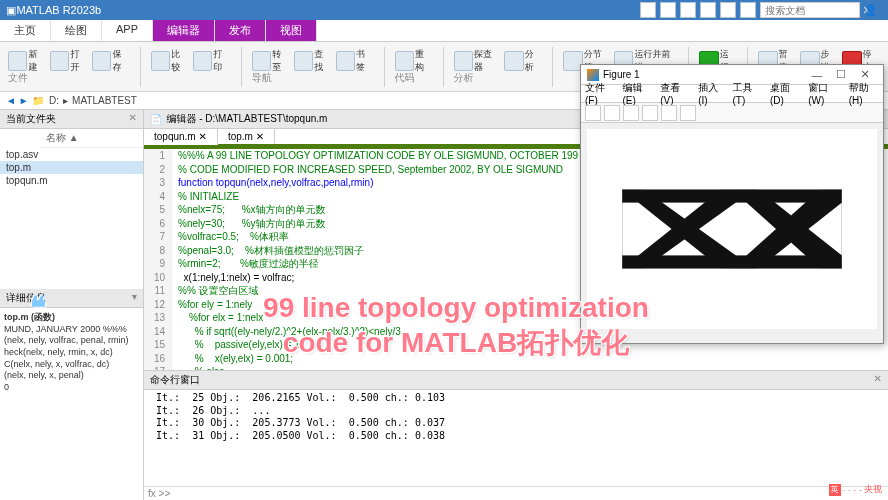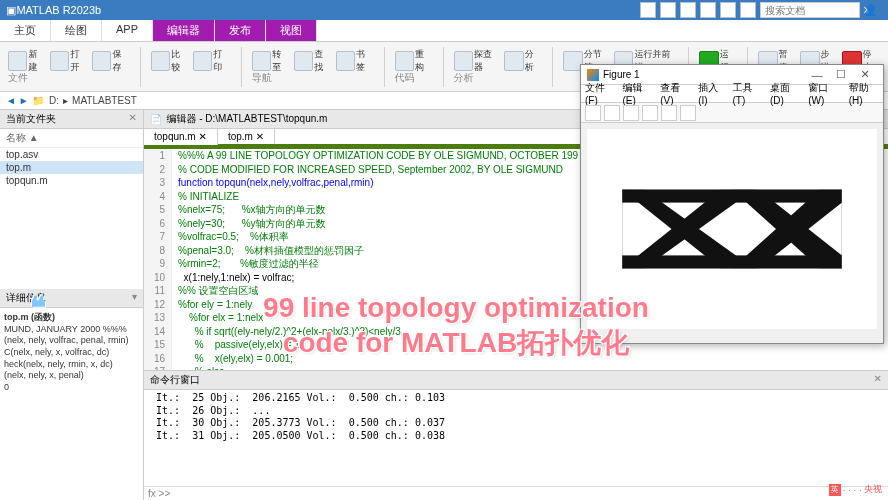--- a/index.html
+++ b/index.html
@@ -27,21 +27,21 @@
 
 .path-bar { background: #fff; height: 18px; display: flex; align-items: center; padding: 0 6px; font-size: 10px; border-bottom: 1px solid #ccc; color: #444; gap: 4px; }
 .path-bar .nav-btn { color: #1b6fbf; }
 
 .main { display: flex; height: 390px; }
 
 .left-panel { width: 144px; background: #fff; border-right: 1px solid #ccc; display: flex; flex-direction: column; }
 .panel-title { background: #e8e8e8; padding: 2px 6px; font-size: 10px; border-bottom: 1px solid #ccc; display: flex; justify-content: space-between; }
 .panel-title .x { color: #888; }
 .file-list { flex: 0 0 160px; overflow: auto; }
-.file-list .hdr { font-size: 10px; padding: 2px 6px; border-bottom: 1px solid #eee; color: #666; }
+.file-list .hdr { font-size: 10px; padding: 2px 6px; border-bottom: 1px solid #eee; color: #666; margin-left: 40px; }
 .file-list .item { font-size: 10px; padding: 1px 6px; color: #333; }
 .file-list .item.sel { background: #cde5f7; }
 .details { flex: 1; font-size: 9px; padding: 4px; color: #333; line-height: 1.3; overflow: hidden; }
 .details .fname { font-weight: bold; }
 
 .center-panel { flex: 1; background: #fff; display: flex; flex-direction: column; }
 .editor-path { background: #e8e8e8; padding: 2px 6px; font-size: 10px; border-bottom: 1px solid #ccc; display: flex; align-items: center; gap: 4px; }
 .editor-tabs { display: flex; border-bottom: 5px solid #4d7c0f; }
 .editor-tabs .etab { padding: 2px 10px; font-size: 10px; border-right: 1px solid #ccc; }
 .editor-tabs .etab.active { background: #fff; border-bottom: 1px solid #fff; margin-bottom: -1px; }
@@ -228,22 +228,22 @@
       <div class="item">topqun.m</div>
     </div>
     <div class="panel-title">
       <span>详细信息</span>
         <span class="x">▾</span>
     </div>
     <div class="details">
       <div class="fname">top.m (函数)</div>
       <div>MUND, JANUARY 2000 %%%</div>
       <div>(nelx, nely, volfrac, penal, rmin)</div>
+      <div>heck(nelx, nely, rmin, x, dc)</div>
       <div>C(nelx, nely, x, volfrac, dc)</div>
-      <div>heck(nelx, nely, rmin, x, dc)</div>
       <div>(nelx, nely, x, penal)</div>
       <div>0</div>
     </div>
   </div>
 
   <div class="center-panel">
     <div class="editor-path">
       <span>📄</span>
       <span>编辑器 - D:\MATLABTEST\topqun.m</span>
     </div>

